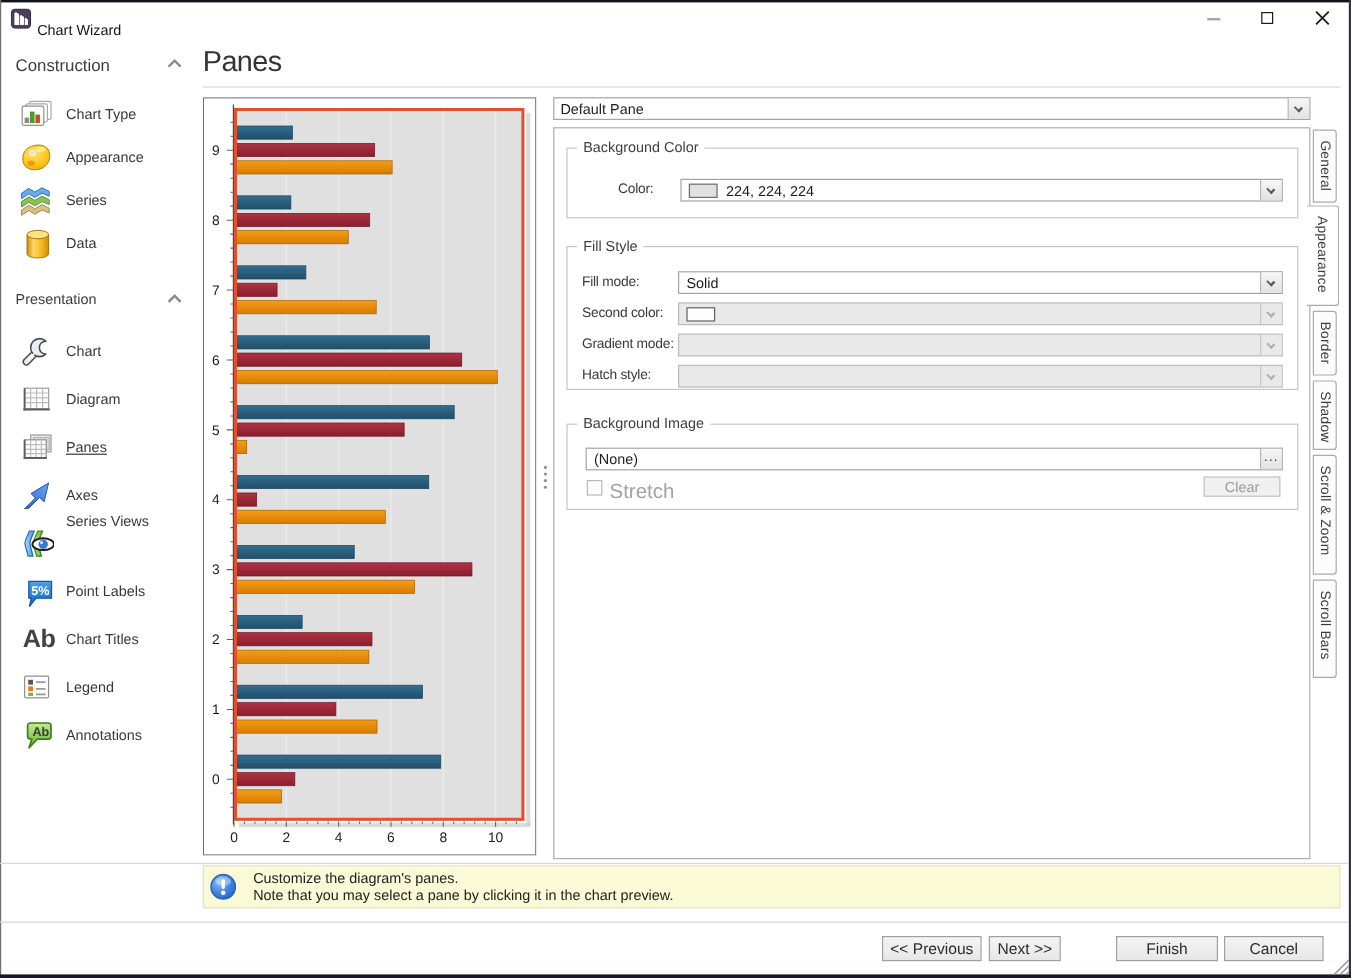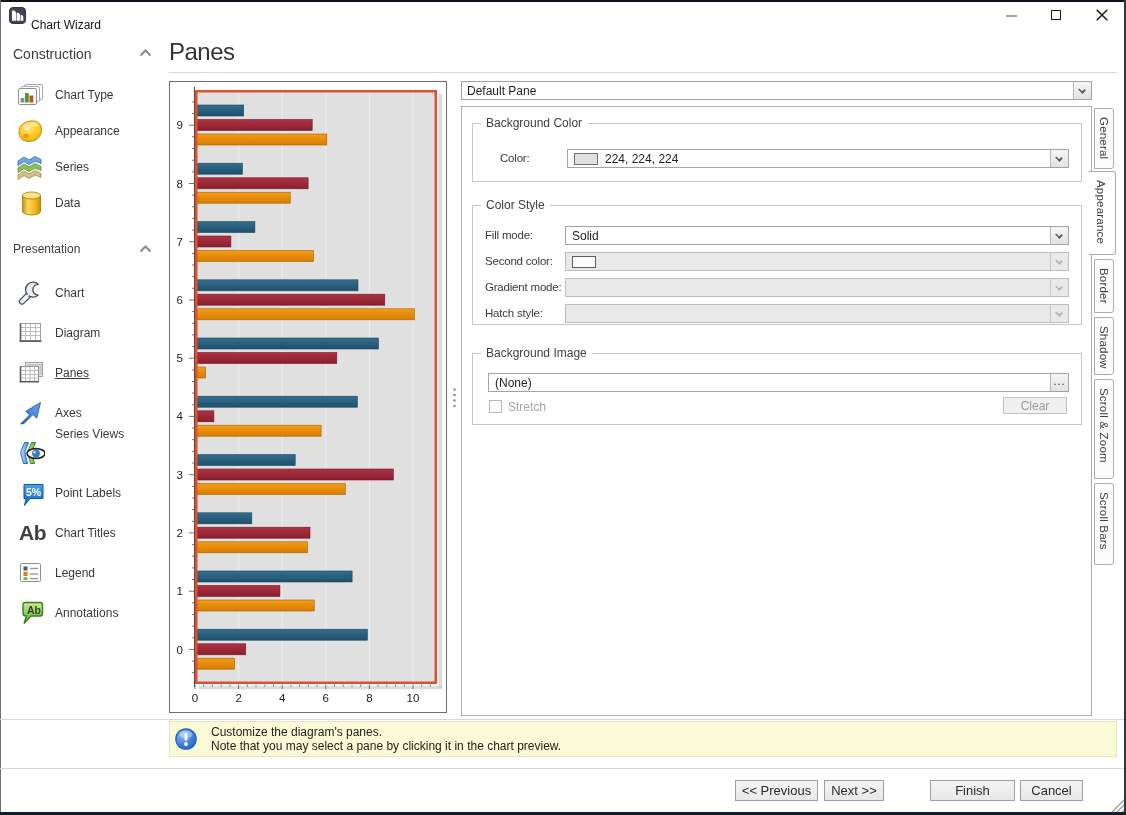--- a/index.html
+++ b/index.html
@@ -382,31 +382,31 @@
 <div class="tab" style="top:379px;height:100px;">
     <span>Scroll &amp; Zoom</span>
   </div>
 <div class="tab" style="top:483px;height:82px;">
     <span>Scroll Bars</span>
   </div>
 
 <div class="grp" style="left:472px;top:123px;width:610px;height:59px;">
     <span>Background Color</span>
   </div>
-<div class="lbl" style="left:500px;top:152px;">Color:</div>
+<div class="lbl" style="left:515px;top:152px;">Color:</div>
 <div class="combo" style="left:567px;top:149px;width:502px;height:19px;">
   <div style="position:absolute;left:6px;top:3px;width:24px;height:12px;background:#e0e0e0;border:1px solid #6f6f6f;"></div>
   <div style="position:absolute;left:37px;top:2px;font-size:12px;color:#1e1e1e;">224, 224, 224</div>
   <div class="cbtn">
       <div class="chev"></div>
     </div>
 </div>
 
 <div class="grp" style="left:472px;top:205px;width:610px;height:120px;">
-    <span>Color Style</span>
+    <span>Fill Style</span>
   </div>
 <div class="lbl" style="left:485px;top:229px;">Fill mode:</div>
 <div class="combo" style="left:565px;top:226px;width:504px;height:19px;">
   <div style="position:absolute;left:6px;top:2px;font-size:12px;color:#1e1e1e;">Solid</div>
   <div class="cbtn">
       <div class="chev"></div>
     </div>
 </div>
 <div class="lbl" style="left:485px;top:255px;">Second color:</div>
 <div class="combo dis" style="left:565px;top:252px;width:504px;height:19px;">
@@ -429,21 +429,21 @@
 </div>
 
 <div class="grp" style="left:472px;top:353px;width:610px;height:72px;">
     <span>Background Image</span>
   </div>
 <div class="combo" style="left:488px;top:373px;width:581px;height:19px;">
   <div style="position:absolute;left:6px;top:2px;font-size:12px;color:#1e1e1e;">(None)</div>
   <div style="position:absolute;right:0;top:0;bottom:0;width:18px;background:linear-gradient(#f6f6f6,#e2e2e2);border-left:1px solid #b5b5b5;text-align:center;font-size:11px;color:#333;line-height:15px;letter-spacing:1px;">...</div>
 </div>
 <div class="abs" style="left:489px;top:400px;width:13px;height:13px;background:#fcfcfc;border:1px solid #b9b9b9;"></div>
-<div class="abs" style="left:508px;top:400px;font-size:12px;color:#a3a3a3;">Stretch</div>
+<div class="abs" style="left:508px;top:400px;font-size:17px;color:#a3a3a3;">Stretch</div>
 <div class="abs" style="left:1003px;top:397px;width:64px;height:17px;background:#f0f0f0;border:1px solid #c3c3c3;font-size:12px;color:#9b9b9b;text-align:center;line-height:16px;">Clear</div>
 
 <div class="abs" style="left:0;top:719px;width:1124px;height:1px;background:#d8d8d8;"></div>
 <div class="abs" style="left:169px;top:721px;width:948px;height:36px;background:#fafad7;border:1px solid #e3e3c9;"></div>
 <svg class="abs" style="left:175px;top:728px;" width="22" height="22" viewBox="0 0 22 22">
 <defs>
       <radialGradient id="ib" cx="0.35" cy="0.3" r="0.9">
         <stop offset="0" stop-color="#8cbcf2"></stop>
         <stop offset="0.55" stop-color="#3d7fdc"></stop>
         <stop offset="1" stop-color="#1f5cb8"></stop>
@@ -453,16 +453,16 @@
 <ellipse cx="11" cy="6.5" rx="6.5" ry="3.8" fill="#ffffff" opacity="0.35"></ellipse>
 <rect x="9.6" y="4.8" width="2.8" height="8" rx="1.4" fill="#fff"></rect>
 <circle cx="11" cy="16" r="1.9" fill="#fff"></circle>
 </svg>
 <div class="abs" style="left:211px;top:726px;font-size:12px;color:#222222;line-height:13.5px;">Customize the diagram's panes.<br>Note that you may select a pane by clicking it in the chart preview.</div>
 
 <div class="abs" style="left:0;top:768px;width:1124px;height:1px;background:#d5d5d5;"></div>
 <div class="btn" style="left:735px;top:780px;width:83px;">&lt;&lt; Previous</div>
 <div class="btn" style="left:824px;top:780px;width:60px;">Next &gt;&gt;</div>
 <div class="btn" style="left:930px;top:780px;width:85px;">Finish</div>
-<div class="btn" style="left:1020px;top:780px;width:63px;">Cancel</div>
+<div class="btn" style="left:1020px;top:780px;width:83px;">Cancel</div>
 <svg class="abs" style="left:1110px;top:798px;" width="15" height="15">
     <path d="M14,2 L2,14 M14,7 L7,14 M14,12 L12,14" stroke="#9a9a9a" stroke-width="1.3"></path>
   </svg>
 
 </body></html>

